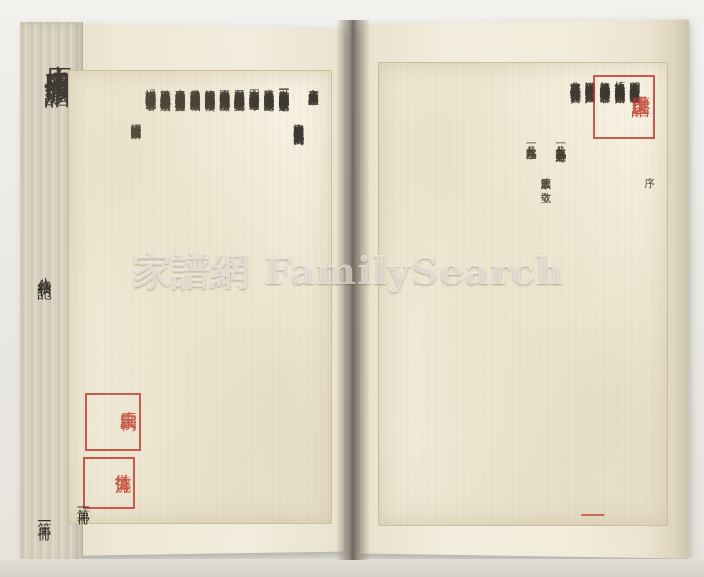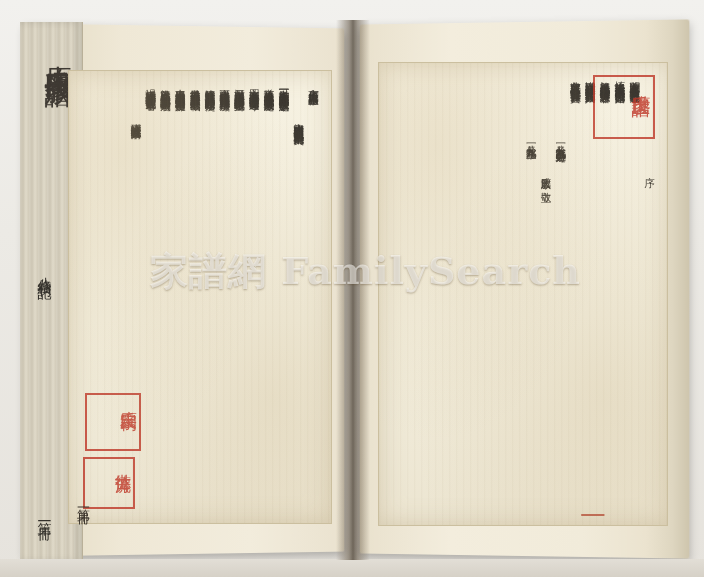--- a/index.html
+++ b/index.html
@@ -242,21 +242,21 @@
     bottom: 34px;
     font-size: 26px;
     color: #b34a33;
     opacity: .75;
     font-family: "DejaVu Serif", serif;
   }
 
   
   .watermark {
     position: absolute;
-    left: 150px;
+    left: 133px;
     top: 246px;
     width: 420px;
     font-family: "Liberation Sans", sans-serif;
     font-size: 40px;
     font-weight: 700;
     color: rgba(255,255,255,.55);
     text-shadow: 0 1px 2px rgba(80,60,30,.35);
     letter-spacing: 1px;
     z-index: 20;
     pointer-events: none;

